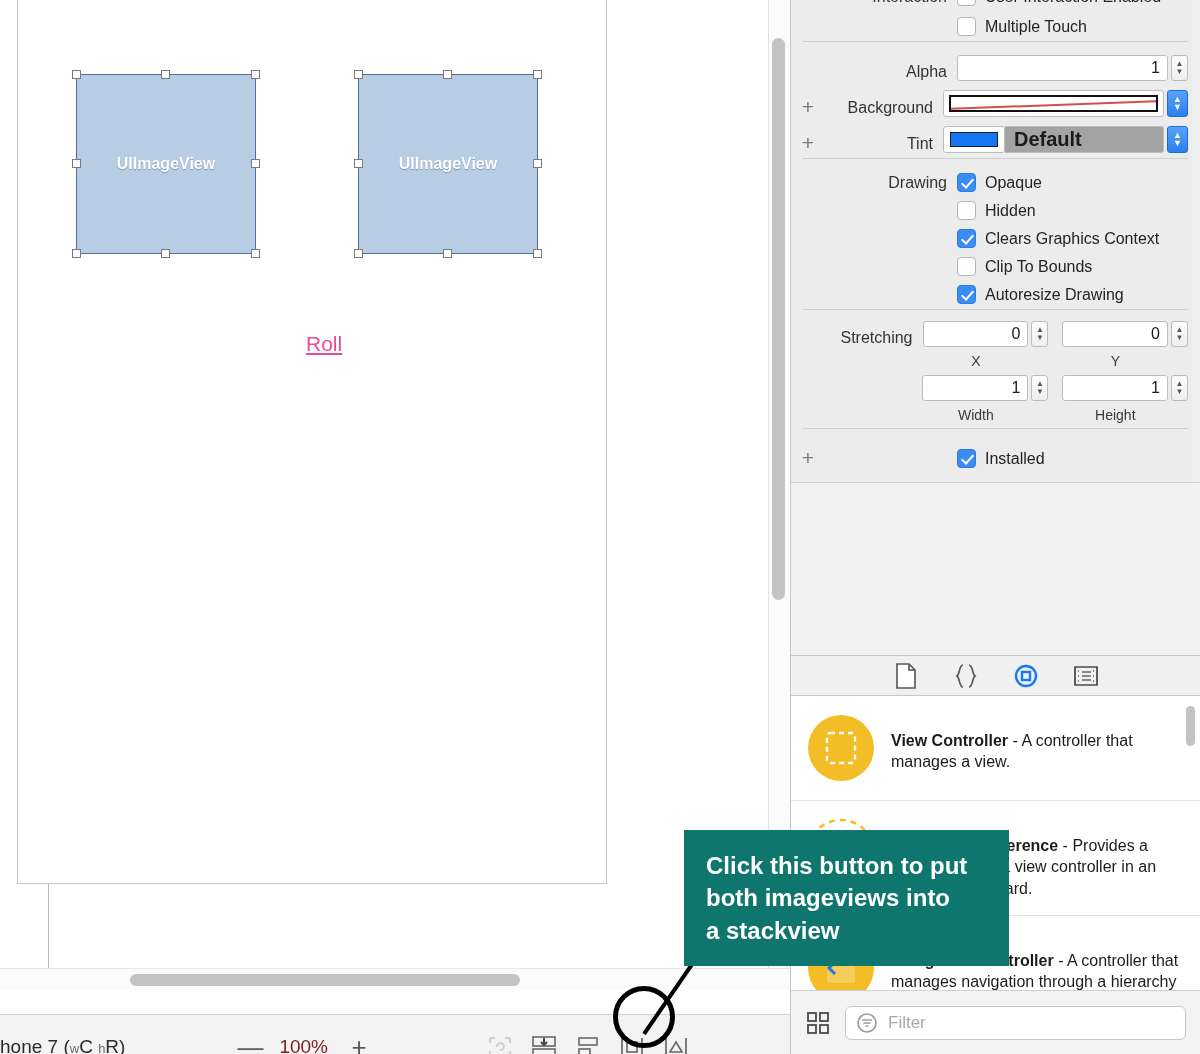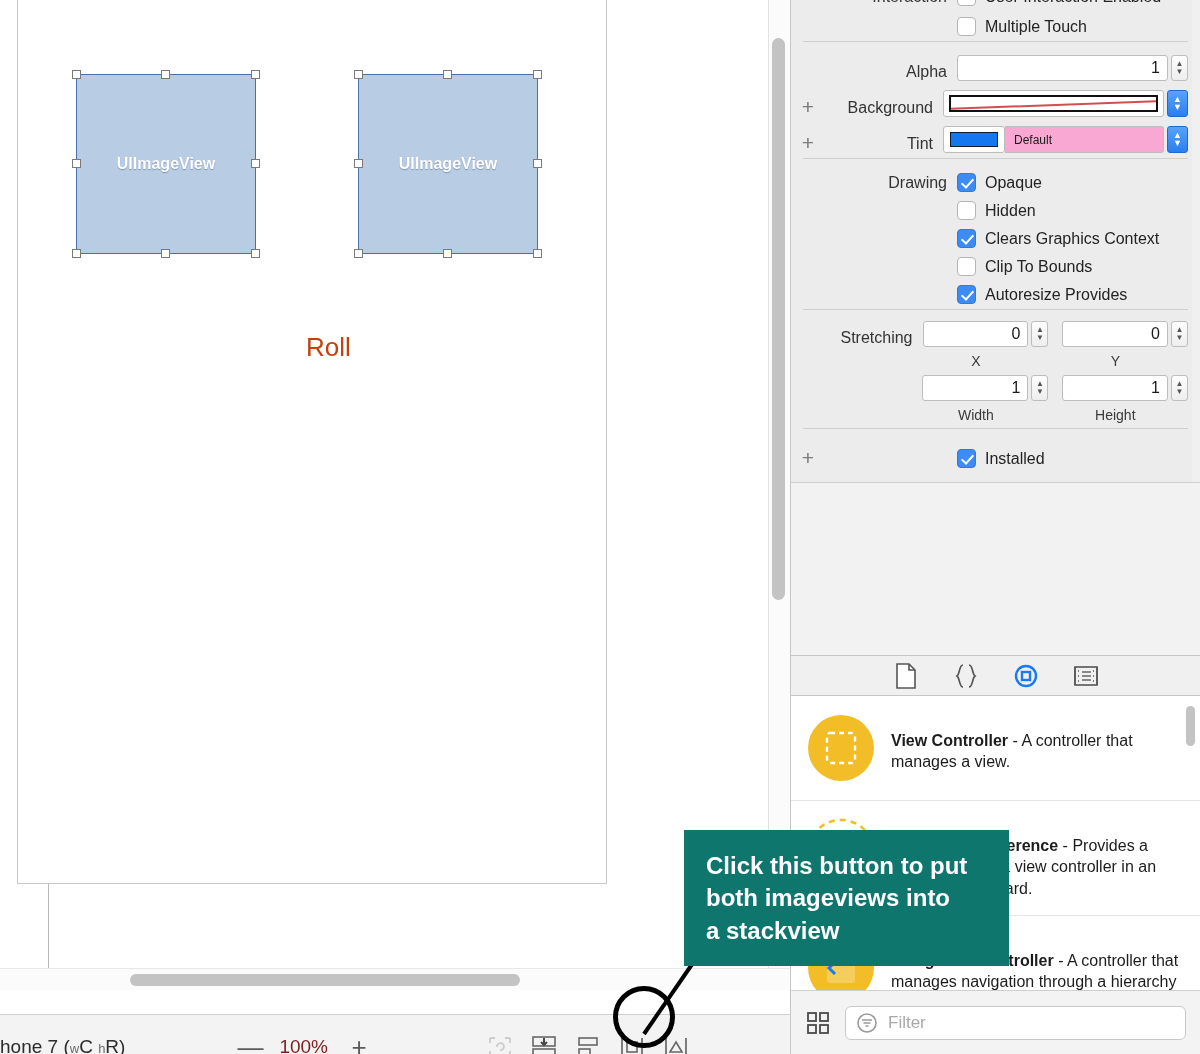--- a/index.html
+++ b/index.html
@@ -46,21 +46,21 @@
   .h-tc { left: 50%; margin-left: -5px; top: -5px; }
   .h-tr { right: -5px; top: -5px; }
   .h-ml { left: -5px; top: 50%; margin-top: -5px; }
   .h-mr { right: -5px; top: 50%; margin-top: -5px; }
   .h-bl { left: -5px; bottom: -5px; }
   .h-bc { left: 50%; margin-left: -5px; bottom: -5px; }
   .h-br { right: -5px; bottom: -5px; }
 
   .roll-label {
     position: absolute; left: 288px; top: 371px;
-    color: #c2410c; font-size: 26px;
+    color: #ec4899; font-size: 21px; text-decoration: underline;
   }
 
   
   .vscroll-track {
     position: absolute; left: 768px; top: 0; width: 22px; height: 990px;
     background: #fbfbfb; border-left: 1px solid #e2e2e2;
   }
   .vscroll-thumb {
     position: absolute; left: 772px; top: 38px; width: 13px; height: 562px;
     background: #c3c3c3; border-radius: 7px;
@@ -180,24 +180,24 @@
   }
   .tintwell {
     width: 62px; height: 27px; background: #fff;
     border: 1px solid #bdbdbd; border-radius: 3px;
     display: flex; align-items: center; justify-content: center; flex: none;
   }
   .tintswatch {
     width: 48px; height: 15px; background: #1477f0; border: 1.6px solid #0e1b2e;
   }
   .tintname {
-    flex: 1; height: 27px; background: #f9a8d4; border: 1px solid #bdbdbd;
+    flex: 1; height: 27px; background: #a3a3a3; border: 1px solid #bdbdbd;
     border-left: none; border-radius: 0 3px 3px 0;
     display: flex; align-items: center; padding-left: 9px;
-    font-size: 12px; color: #1a1a1a;
+    font-size: 20px; color: #1a1a1a; font-weight: bold;
   }
   .sublbl { font-size: 14px; color: #3a3a3a; text-align: center; }
 
   .blank-panel {
     position: absolute; left: 0; top: 482px; width: 410px; height: 173px;
     background: #f2f2f2; border-top: 1px solid #cfcfcf;
   }
 
   
   .lib-tabs {
@@ -425,21 +425,21 @@
     <div class="row" style="height:28px;">
       <span class="plus empty">+</span>
       <span class="lbl w"></span>
       <span class="cb"></span>
       <span class="cb-text">Clip To Bounds</span>
     </div>
     <div class="row" style="height:28px;">
       <span class="plus empty">+</span>
       <span class="lbl w"></span>
       <span class="cb on"></span>
-      <span class="cb-text">Autoresize Provides</span>
+      <span class="cb-text">Autoresize Drawing</span>
     </div>
 
     <div class="sep"></div>
 
     <div class="row" style="height:32px; gap:0;">
       <span class="plus empty">+</span>
       <span class="lbl" style="width:108px;">Stretching</span>
       <span class="field" style="width:108px;">0</span>
       <span class="stepper">
         <i class="ar">▲</i>

